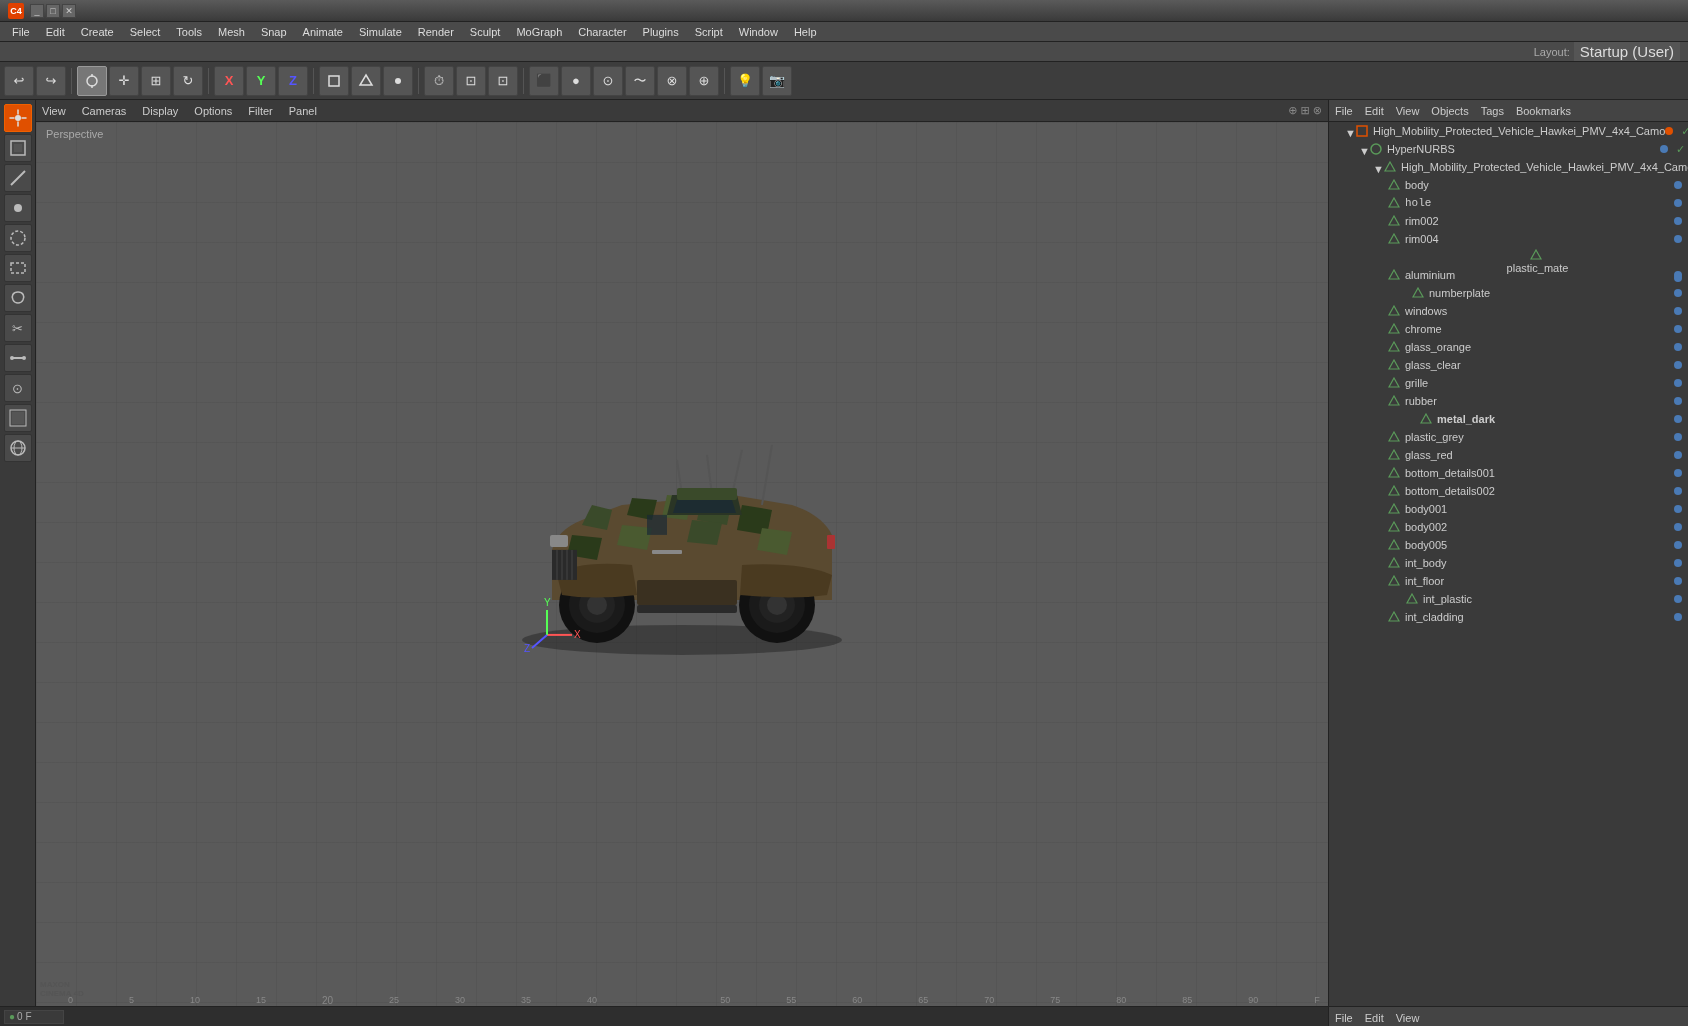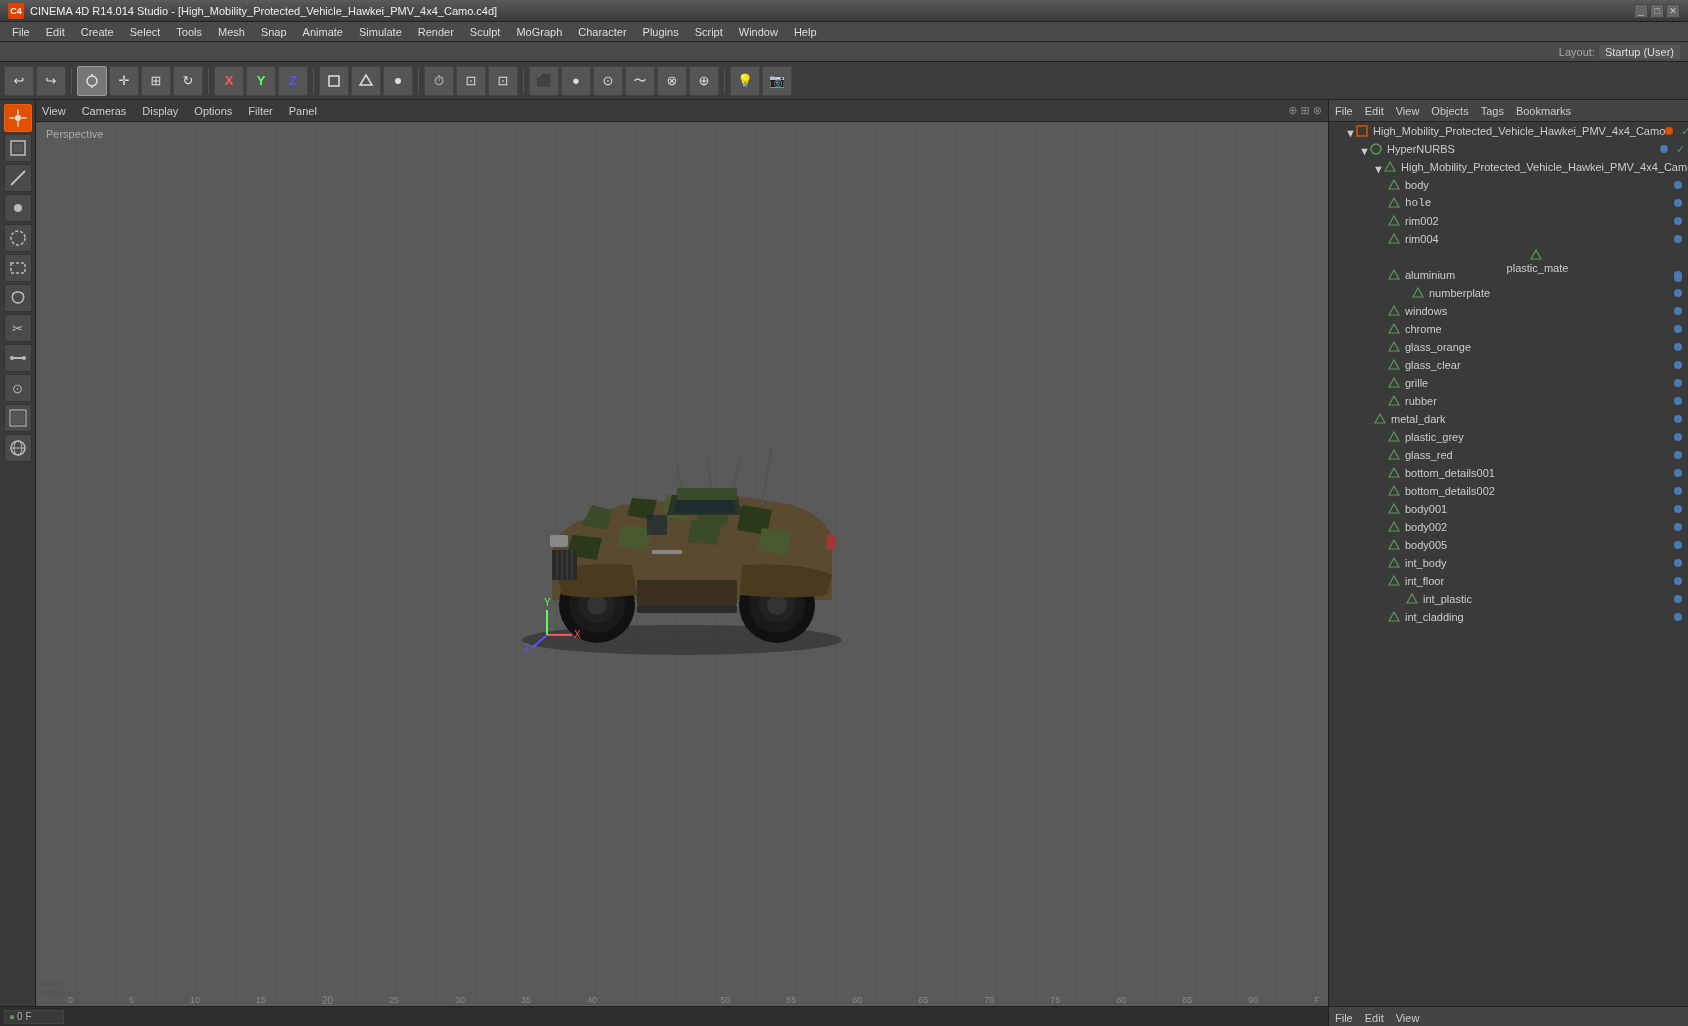--- a/index.html
+++ b/index.html
@@ -67,21 +67,21 @@
     #layout-row {
       height: 20px;
       background: #4a4a4a;
       display: flex;
       align-items: center;
       justify-content: flex-end;
       padding: 0 8px;
       border-bottom: 1px solid #222;
     }
     .layout-label { font-size: 11px; color: #aaa; margin-right: 4px; }
-    .layout-value { font-size: 11px; color: #ddd; background: #555; padding: 1px 6px; }
+    .layout-value { font-size: 15px; color: #ddd; background: #555; padding: 1px 6px; }
 
     
     #toolbar {
       height: 38px;
       background: #3d3d3d;
       display: flex;
       align-items: center;
       padding: 0 4px;
       border-bottom: 1px solid #222;
       gap: 2px;
@@ -276,21 +276,20 @@
       font-size: 8px;
       color: #555;
       font-weight: bold;
     }
   </style>
 </head>
 <body>
 
 <div id="title-bar">
   <div class="app-icon">C4</div>
-  <div class="title-text">CINEMA 4D R14.014 Studio - [High_Mobility_Protected_Vehicle_Hawkei_PMV_4x4_Camo.c4d]</div>
   <div class="win-controls">
     <div class="win-btn">_</div>
     <div class="win-btn">□</div>
     <div class="win-btn">✕</div>
   </div>
 </div>
 
 <div id="menu-bar">
   <div class="menu-item">File</div>
   <div class="menu-item">Edit</div>
@@ -672,21 +671,21 @@
           </div>
           <div class="tree-item" style="padding-left: 58px;">
             <span class="tree-icon">
               <svg width="12" height="12" viewBox="0 0 12 12">
                 <polygon points="6,1 11,10 1,10" fill="none" stroke="#5a9a5a" stroke-width="1.2"></polygon>
               </svg>
             </span>
             <span>rubber</span>
             <div class="tree-dot blue" style="margin-left: auto;"></div>
           </div>
-          <div class="tree-item" style="padding-left: 44px;">
+          <div class="tree-item" style="padding-left: 90px; font-weight: bold;">
             <span class="tree-icon">
               <svg width="12" height="12" viewBox="0 0 12 12">
                 <polygon points="6,1 11,10 1,10" fill="none" stroke="#5a9a5a" stroke-width="1.2"></polygon>
               </svg>
             </span>
             <span>metal_dark</span>
             <div class="tree-dot blue" style="margin-left: auto;"></div>
           </div>
           <div class="tree-item" style="padding-left: 58px;">
             <span class="tree-icon">

